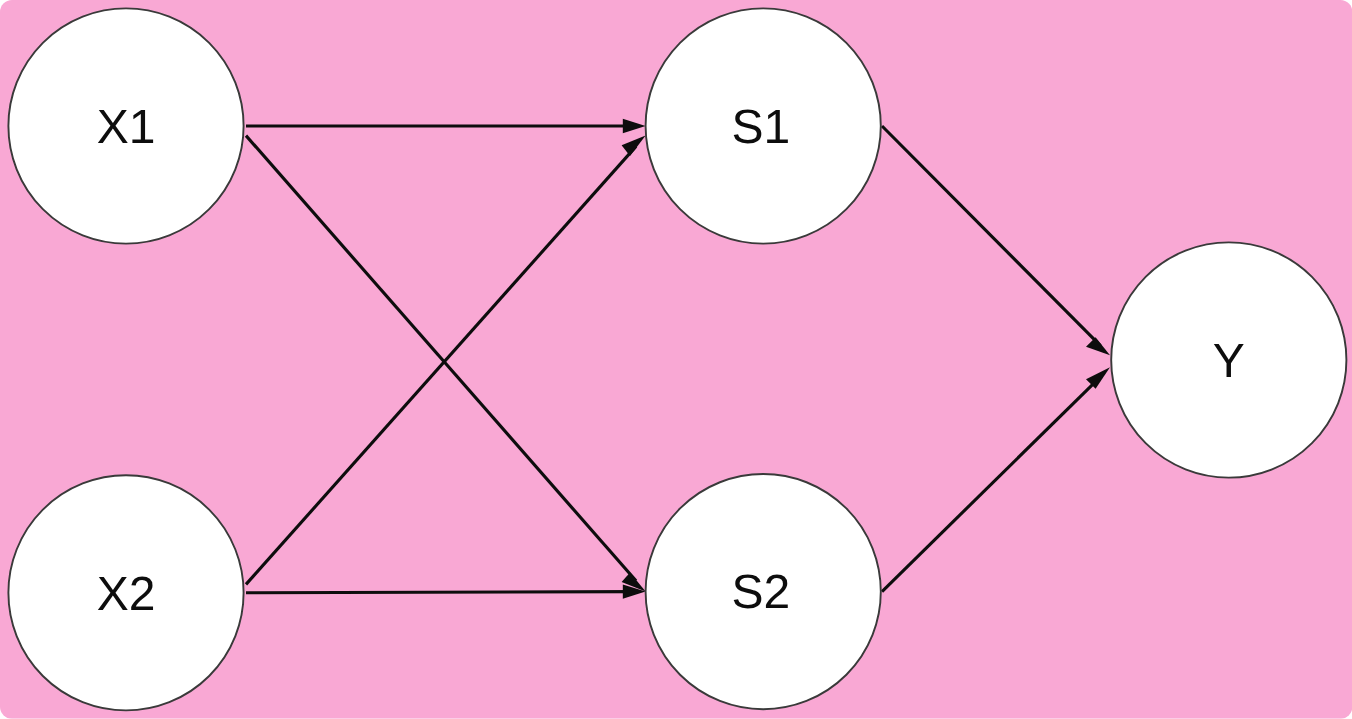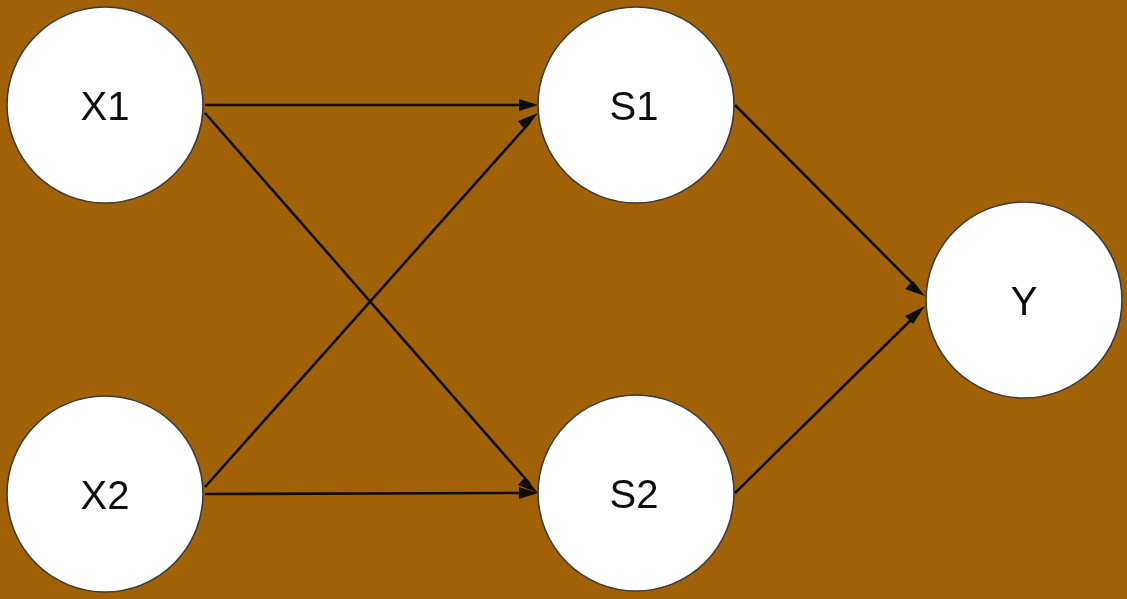--- a/index.html
+++ b/index.html
@@ -7,22 +7,23 @@
     padding: 0;
     background: #ffffff;
   }
   body {
     font-family: "Liberation Sans", sans-serif;
   }
   #diagram-canvas {
     position: relative;
     width: 1127px;
     height: 599px;
-    background: #a16207;
+    background: #f9a8d4;
     overflow: hidden;
+    border-radius: 10px;
   }
   #diagram-svg {
     display: block;
     width: 1127px;
     height: 599px;
   }
   .node-circle {
     fill: #ffffff;
     stroke: #3a3a3a;
     stroke-width: 1.6;

